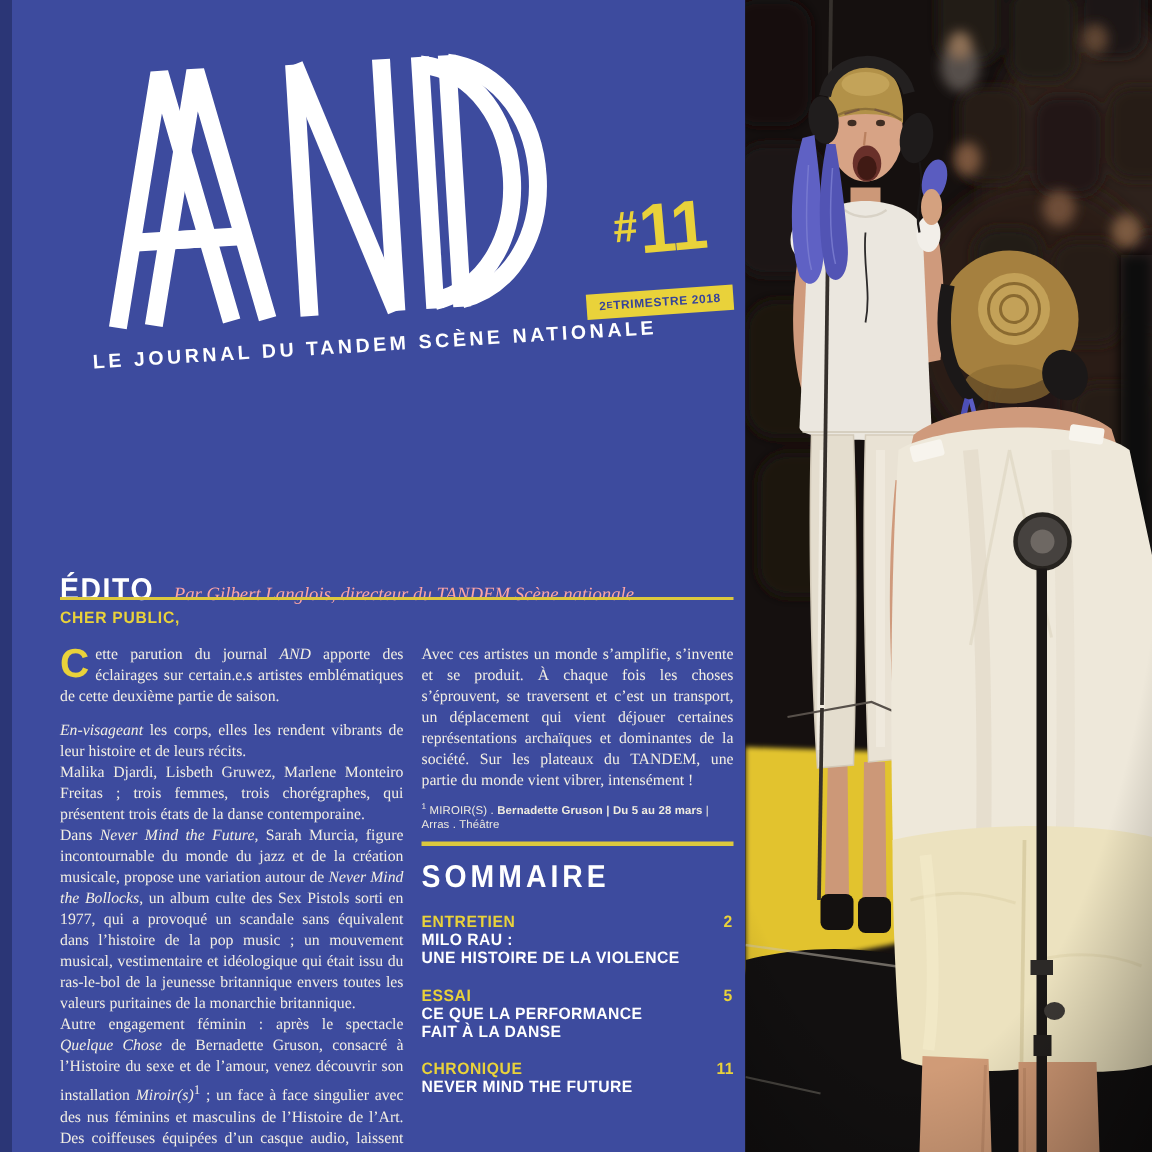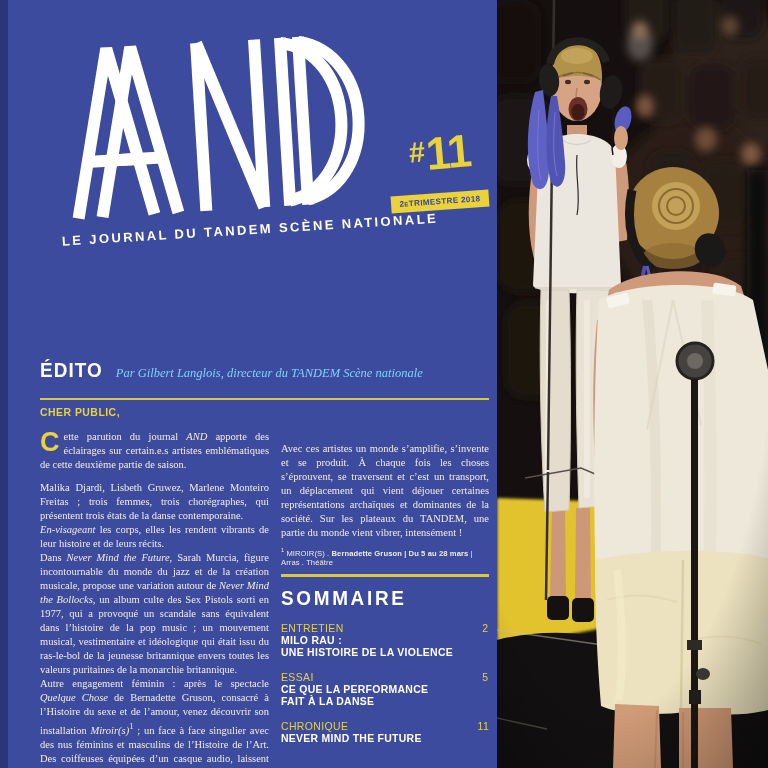--- a/index.html
+++ b/index.html
@@ -11,38 +11,38 @@
   .masthead{position:absolute;left:50px;top:46px;width:340px;transform:rotate(-3.5deg);transform-origin:left top;}
   .logo-svg{display:block;}
   .tagline{margin-top:8px;color:#ffffff;font-weight:bold;font-size:13px;letter-spacing:2.4px;white-space:nowrap;}
   .issue-no{position:absolute;left:409px;top:128px;color:#e9d23a;font-weight:bold;transform:rotate(-5deg);white-space:nowrap;}
   .issue-no .hash{font-size:29px;vertical-align:8px;letter-spacing:1px;}
   .issue-no .num{font-size:44px;letter-spacing:-1px;display:inline-block;transform:scaleY(1.05);}
   .issue-badge{position:absolute;left:391px;top:193px;width:98px;height:17px;background:#e9d23a;color:#36439a;
     transform:rotate(-4deg);font-size:8px;font-weight:bold;letter-spacing:.4px;display:flex;align-items:center;justify-content:center;white-space:nowrap;}
   .issue-badge sup{font-size:6px;vertical-align:2px;}
   
-  .edito-head{position:absolute;left:40px;top:358px;display:flex;align-items:baseline;color:#fff;}
+  .edito-head{position:absolute;left:40px;top:382px;display:flex;align-items:baseline;color:#fff;}
   .edito-title{font-size:21px;font-weight:bold;letter-spacing:1.2px;display:inline-block;transform:scaleX(.9);transform-origin:left;}
-  .byline{font-family:"Liberation Serif",serif;font-style:italic;font-size:12.5px;margin-left:6px;color:#7dd3fc;}
+  .byline{font-family:"Liberation Serif",serif;font-style:italic;font-size:12.5px;margin-left:6px;color:#fca5a5;}
   .rule1{position:absolute;left:40px;top:398px;width:449px;height:2px;background:#dcc83e;}
   .salutation{position:absolute;left:40px;top:406px;color:#e9d23a;font-weight:bold;font-size:11px;letter-spacing:.5px;
     display:inline-block;transform:scaleX(.95);transform-origin:left;}
   .col{position:absolute;top:430px;color:#f2eee3;}
   .col1{left:40px;width:229px;}
-  .col2{left:281px;width:208px;margin-top:12px;}
+  .col2{left:281px;width:208px;}
   p.body{font-family:"Liberation Serif",serif;font-size:10.5px;line-height:14px;text-align:justify;margin:0;hyphens:auto;}
   p.lead{margin-bottom:9px;}
   .dropcap{float:left;font-family:"Liberation Sans",sans-serif;font-weight:bold;font-size:27px;line-height:23px;color:#e9d23a;margin:1px 4px 0 0;}
   .footnote{margin-top:7px;font-size:7.6px;letter-spacing:.1px;color:#f0ecdf;}
   .footnote sup{font-size:5.5px;}
   .rule2{margin-top:7px;width:100%;height:3px;background:#dcc83e;}
   .sommaire-title{margin-top:9px;color:#fff;font-size:21px;font-weight:bold;letter-spacing:3px;display:inline-block;transform:scaleX(.9);transform-origin:left;}
   .toc-item{margin-top:12px;}
-  .toc-head{display:flex;justify-content:space-between;align-items:center;font-size:11px;font-weight:normal;color:#e9d23a;letter-spacing:.4px;line-height:12px;}
+  .toc-head{display:flex;justify-content:space-between;align-items:center;font-size:11px;font-weight:bold;color:#e9d23a;letter-spacing:.4px;line-height:12px;}
   .toc-cat{display:inline-block;transform:scaleX(.95);transform-origin:left;}
   .toc-page{display:inline-block;transform:scaleX(.95);transform-origin:right;}
   .toc-line{font-size:11px;font-weight:bold;color:#ffffff;letter-spacing:.3px;line-height:12.5px;transform:scaleX(.95);transform-origin:left;}
   
   .photo{position:absolute;left:497px;top:0;width:271px;height:768px;background:#15100f;}
 </style>
 </head>
 <body>
 
 <div class="page">
@@ -83,22 +83,22 @@
 
     <div class="edito-head">
       <span class="edito-title">ÉDITO</span>
       <span class="byline">Par Gilbert Langlois, directeur du TANDEM Scène nationale</span>
     </div>
     <div class="rule1"></div>
     <div class="salutation">CHER PUBLIC,</div>
 
     <div class="col col1">
       <p class="body lead"><span class="dropcap">C</span><span>ette parution du journal <i>AND</i> apporte des éclairages sur certain.e.s artistes emblématiques de cette deuxième partie de saison.</span></p>
+      <p class="body"><i>En-visageant</i> les corps, elles les rendent vibrants de leur histoire et de leurs récits.</p>
       <p class="body">Malika Djardi, Lisbeth Gruwez, Marlene Monteiro Freitas ; trois femmes, trois chorégraphes, qui présentent trois états de la danse contemporaine.</p>
-      <p class="body"><i>En-visageant</i> les corps, elles les rendent vibrants de leur histoire et de leurs récits.</p>
       <p class="body">Dans <i>Never Mind the Future</i>, Sarah Murcia, figure incontournable du monde du jazz et de la création musicale, propose une variation autour de <i>Never Mind the Bollocks</i>, un album culte des Sex Pistols sorti en 1977, qui a provoqué un scandale sans équivalent dans l’histoire de la pop music ; un mouvement musical, vestimentaire et idéologique qui était issu du ras-le-bol de la jeunesse britannique envers toutes les valeurs puritaines de la monarchie britannique.</p>
       <p class="body">Autre engagement féminin : après le spectacle <i>Quelque Chose</i> de Bernadette Gruson, consacré à l’Histoire du sexe et de l’amour, venez découvrir son installation <i>Miroir(s)</i><sup>1</sup> ; un face à face singulier avec des nus féminins et masculins de l’Histoire de l’Art. Des coiffeuses équipées d’un casque audio, laissent entendre les réactions spontanées collectées auprès d’un large public. Le discours</p>
     </div>
 
     <div class="col col2">
       <p class="body">Avec ces artistes un monde s’amplifie, s’invente et se produit. À chaque fois les choses s’éprouvent, se traversent et c’est un transport, un déplacement qui vient déjouer certaines représentations archaïques et dominantes de la société. Sur les plateaux du TANDEM, une partie du monde vient vibrer, intensément !</p>
       <div class="footnote"><sup>1</sup> MIROIR(S) . <b>Bernadette Gruson | Du 5 au 28 mars</b> | Arras . Théâtre</div>
       <div class="rule2"></div>
       <div class="sommaire-title">SOMMAIRE</div>
 

